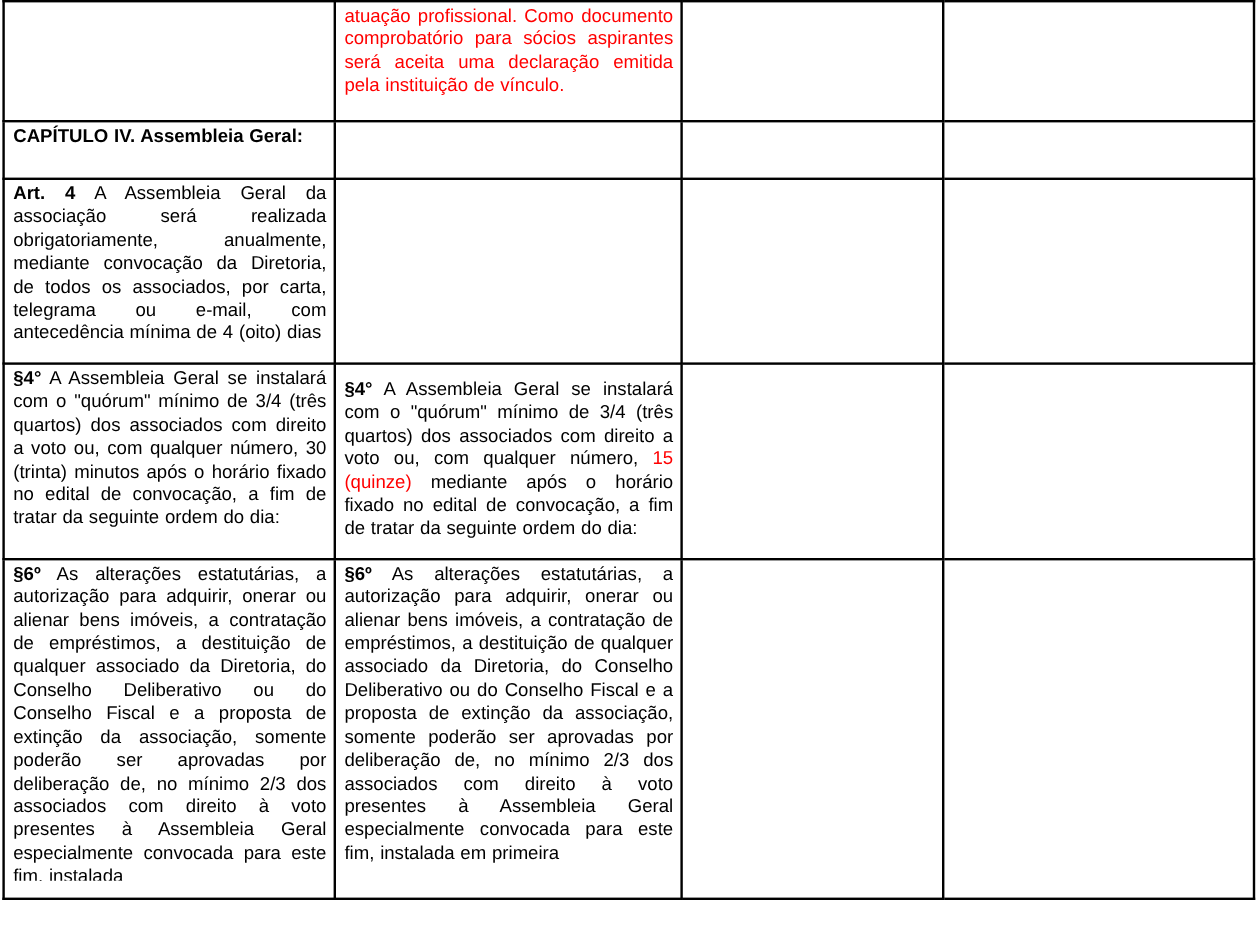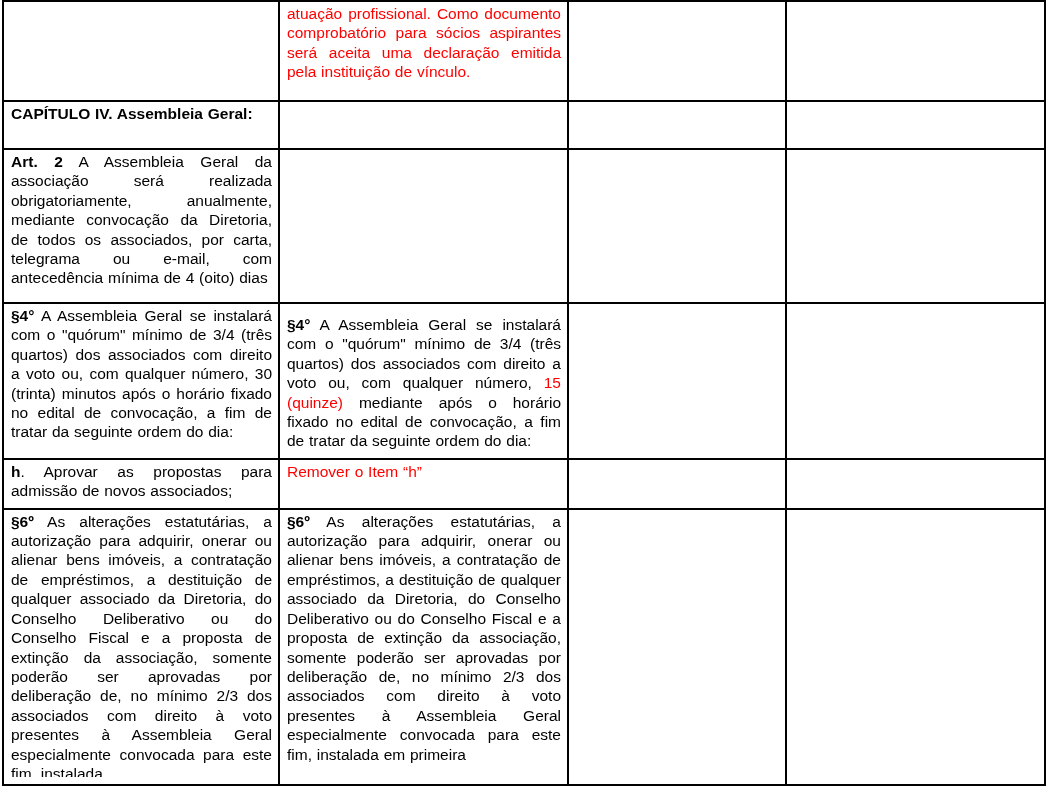--- a/index.html
+++ b/index.html
@@ -16,21 +16,21 @@
   table.review {
     border-collapse: collapse;
     table-layout: fixed;
     margin-left: 2px;
     margin-top: 0;
     width: 1042px;
   }
   table.review td {
     border: 2px solid #000000;
     vertical-align: top;
-    padding: 2px 6px 7px 7px;
+    padding: 2px 6px 14px 7px;
     overflow: hidden;
   }
   .cell-text {
     font-size: 15.5px;
     line-height: 19.4px;
     color: #000000;
     text-align: justify;
     word-spacing: 0.5px;
   }
   .bold { font-weight: bold; }
@@ -81,52 +81,38 @@
           </td>
           <td>
             <div class="cell-text"></div>
           </td>
           <td>
             <div class="cell-text"></div>
           </td>
         </tr>
         <tr class="row-2">
           <td>
-            <div class="cell-text"><span class="bold">Art. 2</span><span> A Assembleia Geral da associação será realizada obrigatoriamente, anualmente, mediante convocação da Diretoria, de todos os associados, por carta, telegrama ou e-mail, com antecedência mínima de 4 (oito) dias</span></div>
+            <div class="cell-text"><span class="bold">Art. 4</span><span> A Assembleia Geral da associação será realizada obrigatoriamente, anualmente, mediante convocação da Diretoria, de todos os associados, por carta, telegrama ou e-mail, com antecedência mínima de 4 (oito) dias</span></div>
           </td>
           <td>
             <div class="cell-text"></div>
           </td>
           <td>
             <div class="cell-text"></div>
           </td>
           <td>
             <div class="cell-text"></div>
           </td>
         </tr>
         <tr class="row-3">
           <td>
             <div class="cell-text"><span class="bold">§4°</span><span> A Assembleia Geral se instalará com o "quórum" mínimo de 3/4 (três quartos) dos associados com direito a voto ou, com qualquer número, 30 (trinta) minutos após o horário fixado no edital de convocação, a fim de tratar da seguinte ordem do dia:</span></div>
           </td>
           <td>
             <div class="cell-text top-gap"><span class="bold">§4°</span><span> A Assembleia Geral se instalará com o "quórum" mínimo de 3/4 (três quartos) dos associados com direito a voto ou, com qualquer número, </span><span style="color: rgb(255, 0, 0);">15 (quinze)</span><span> mediante após o horário fixado no edital de convocação, a fim de tratar da seguinte ordem do dia:</span></div>
-          </td>
-          <td>
-            <div class="cell-text"></div>
-          </td>
-          <td>
-            <div class="cell-text"></div>
-          </td>
-        </tr>
-        <tr class="row-4">
-          <td>
-            <div class="cell-text"><span class="bold">h</span><span>. Aprovar as propostas para admissão de novos associados;</span></div>
-          </td>
-          <td class="v-middle">
-            <div class="cell-text align-left"><span style="color: rgb(255, 0, 0);">Remover o Item “h”</span></div>
           </td>
           <td>
             <div class="cell-text"></div>
           </td>
           <td>
             <div class="cell-text"></div>
           </td>
         </tr>
         <tr class="row-5">
           <td>

